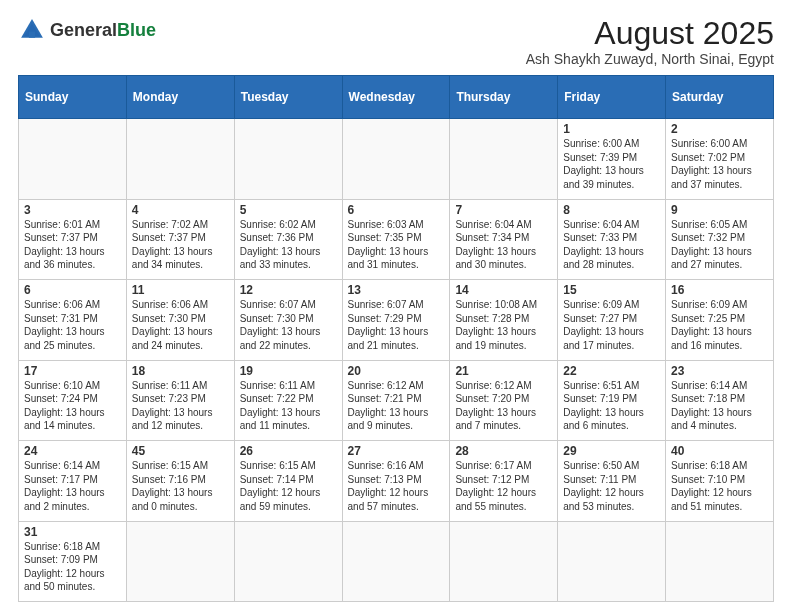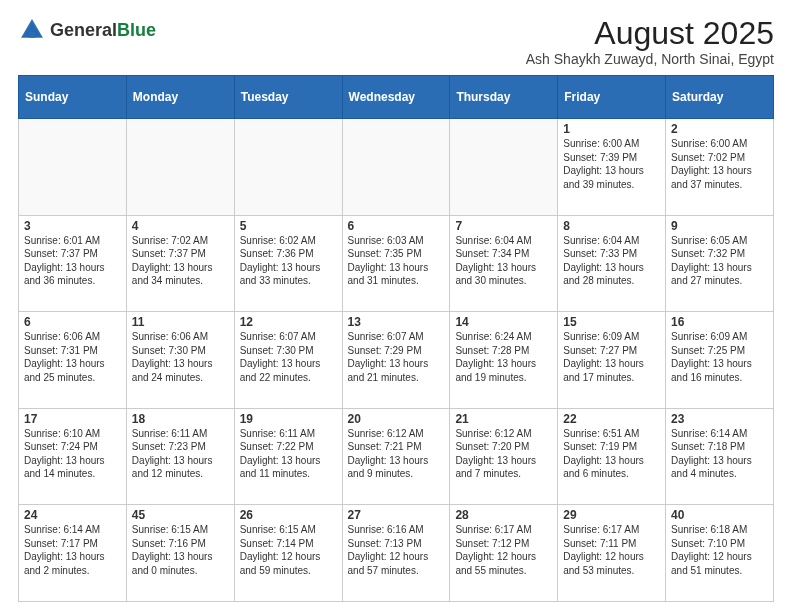--- a/index.html
+++ b/index.html
@@ -214,21 +214,21 @@
 Daylight: 13 hours and 22 minutes.</div>
           </td>
           <td>
             <span class="day-number">13</span>
             <div class="day-info">Sunrise: 6:07 AM
 Sunset: 7:29 PM
 Daylight: 13 hours and 21 minutes.</div>
           </td>
           <td>
             <span class="day-number">14</span>
-            <div class="day-info">Sunrise: 6:24 AM
+            <div class="day-info">Sunrise: 10:08 AM
 Sunset: 7:28 PM
 Daylight: 13 hours and 19 minutes.</div>
           </td>
           <td>
             <span class="day-number">15</span>
             <div class="day-info">Sunrise: 6:09 AM
 Sunset: 7:27 PM
 Daylight: 13 hours and 17 minutes.</div>
           </td>
           <td>
@@ -308,26 +308,40 @@
 Daylight: 12 hours and 57 minutes.</div>
           </td>
           <td>
             <span class="day-number">28</span>
             <div class="day-info">Sunrise: 6:17 AM
 Sunset: 7:12 PM
 Daylight: 12 hours and 55 minutes.</div>
           </td>
           <td>
             <span class="day-number">29</span>
-            <div class="day-info">Sunrise: 6:17 AM
+            <div class="day-info">Sunrise: 6:50 AM
 Sunset: 7:11 PM
 Daylight: 12 hours and 53 minutes.</div>
           </td>
           <td>
             <span class="day-number">40</span>
             <div class="day-info">Sunrise: 6:18 AM
 Sunset: 7:10 PM
 Daylight: 12 hours and 51 minutes.</div>
           </td>
+        </tr>
+        <tr class="last-row">
+          <td>
+            <span class="day-number">31</span>
+            <div class="day-info">Sunrise: 6:18 AM
+Sunset: 7:09 PM
+Daylight: 12 hours and 50 minutes.</div>
+          </td>
+          <td class="empty-cell"></td>
+          <td class="empty-cell"></td>
+          <td class="empty-cell"></td>
+          <td class="empty-cell"></td>
+          <td class="empty-cell"></td>
+          <td class="empty-cell"></td>
         </tr>
       </tbody>
   </table>
 </div>
 
 </body></html>

